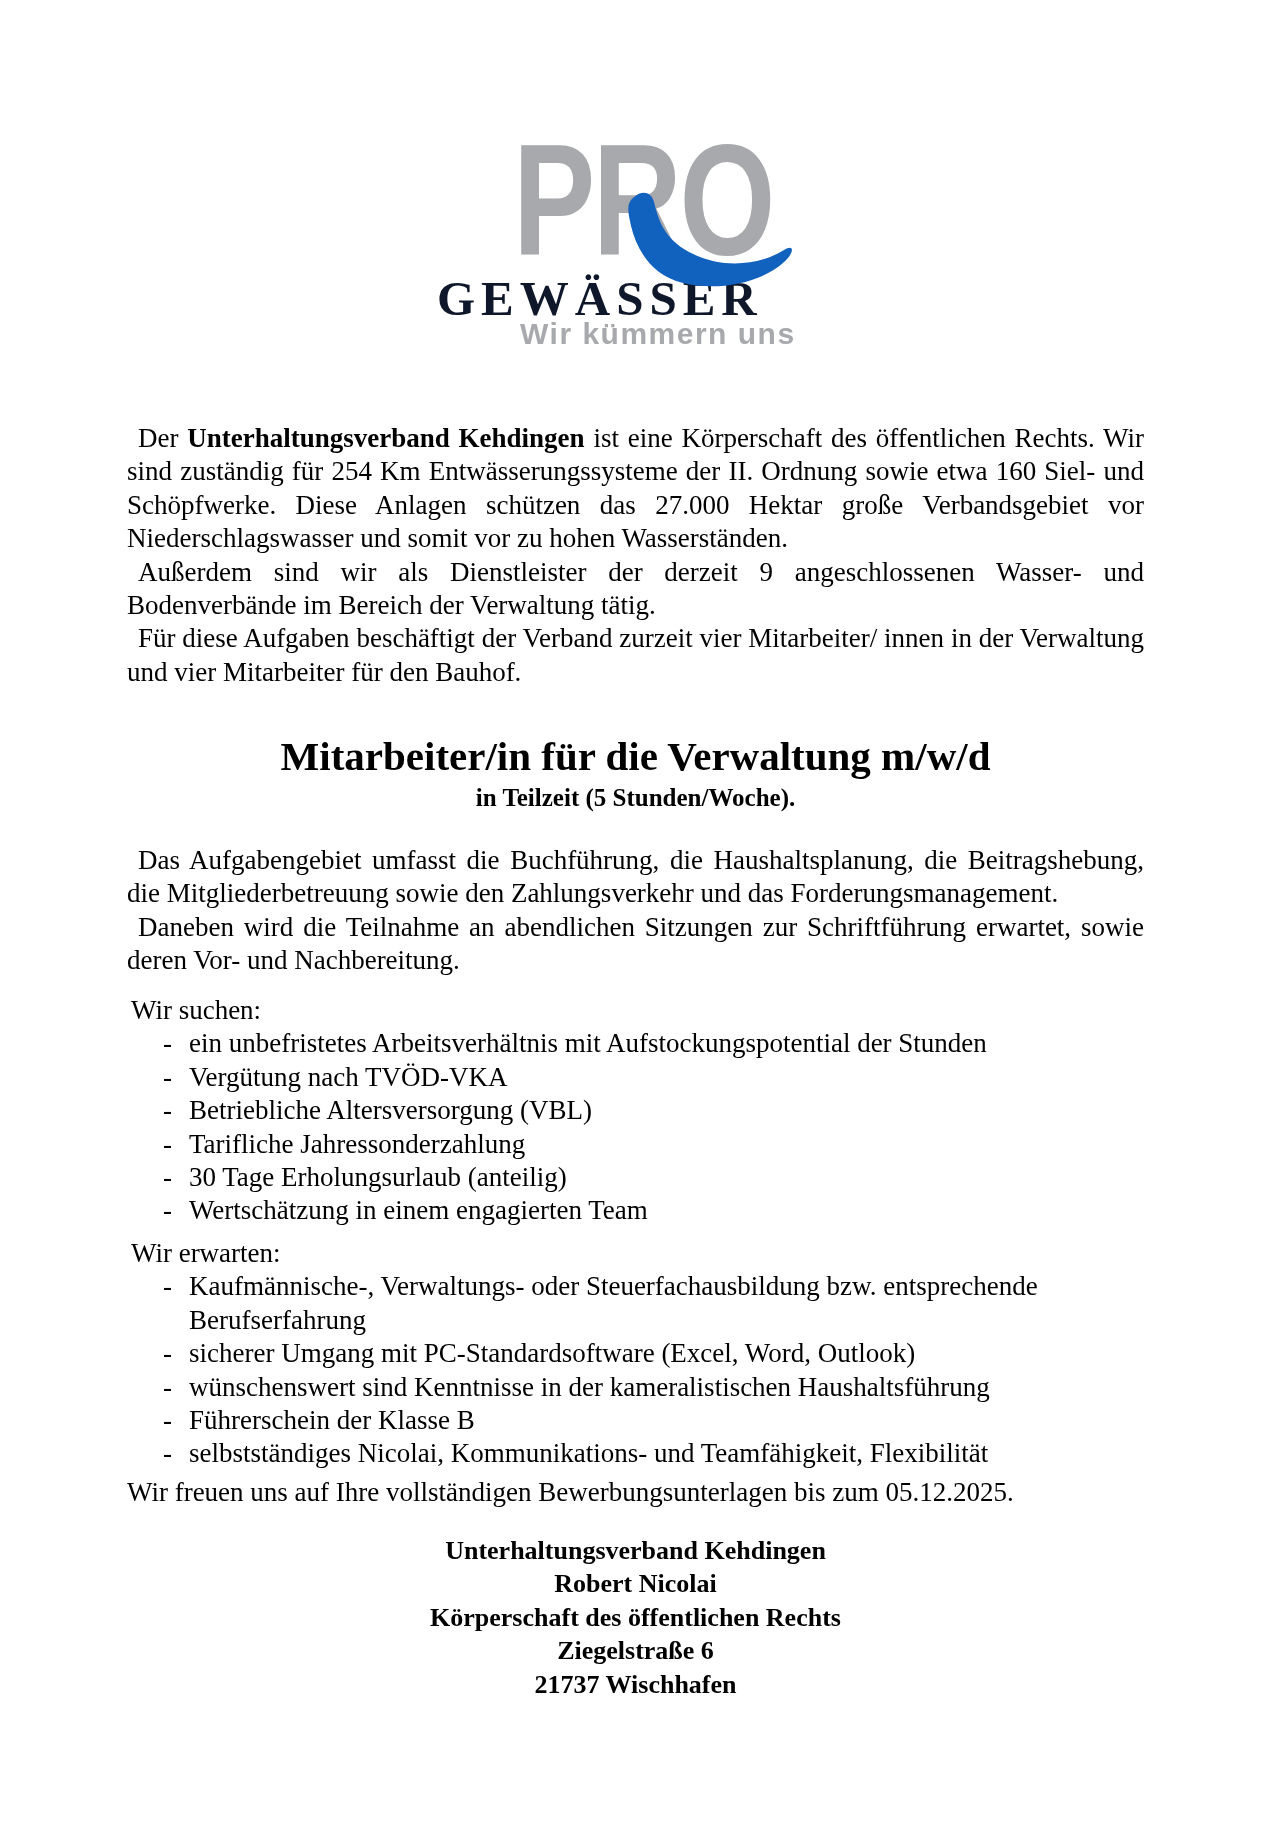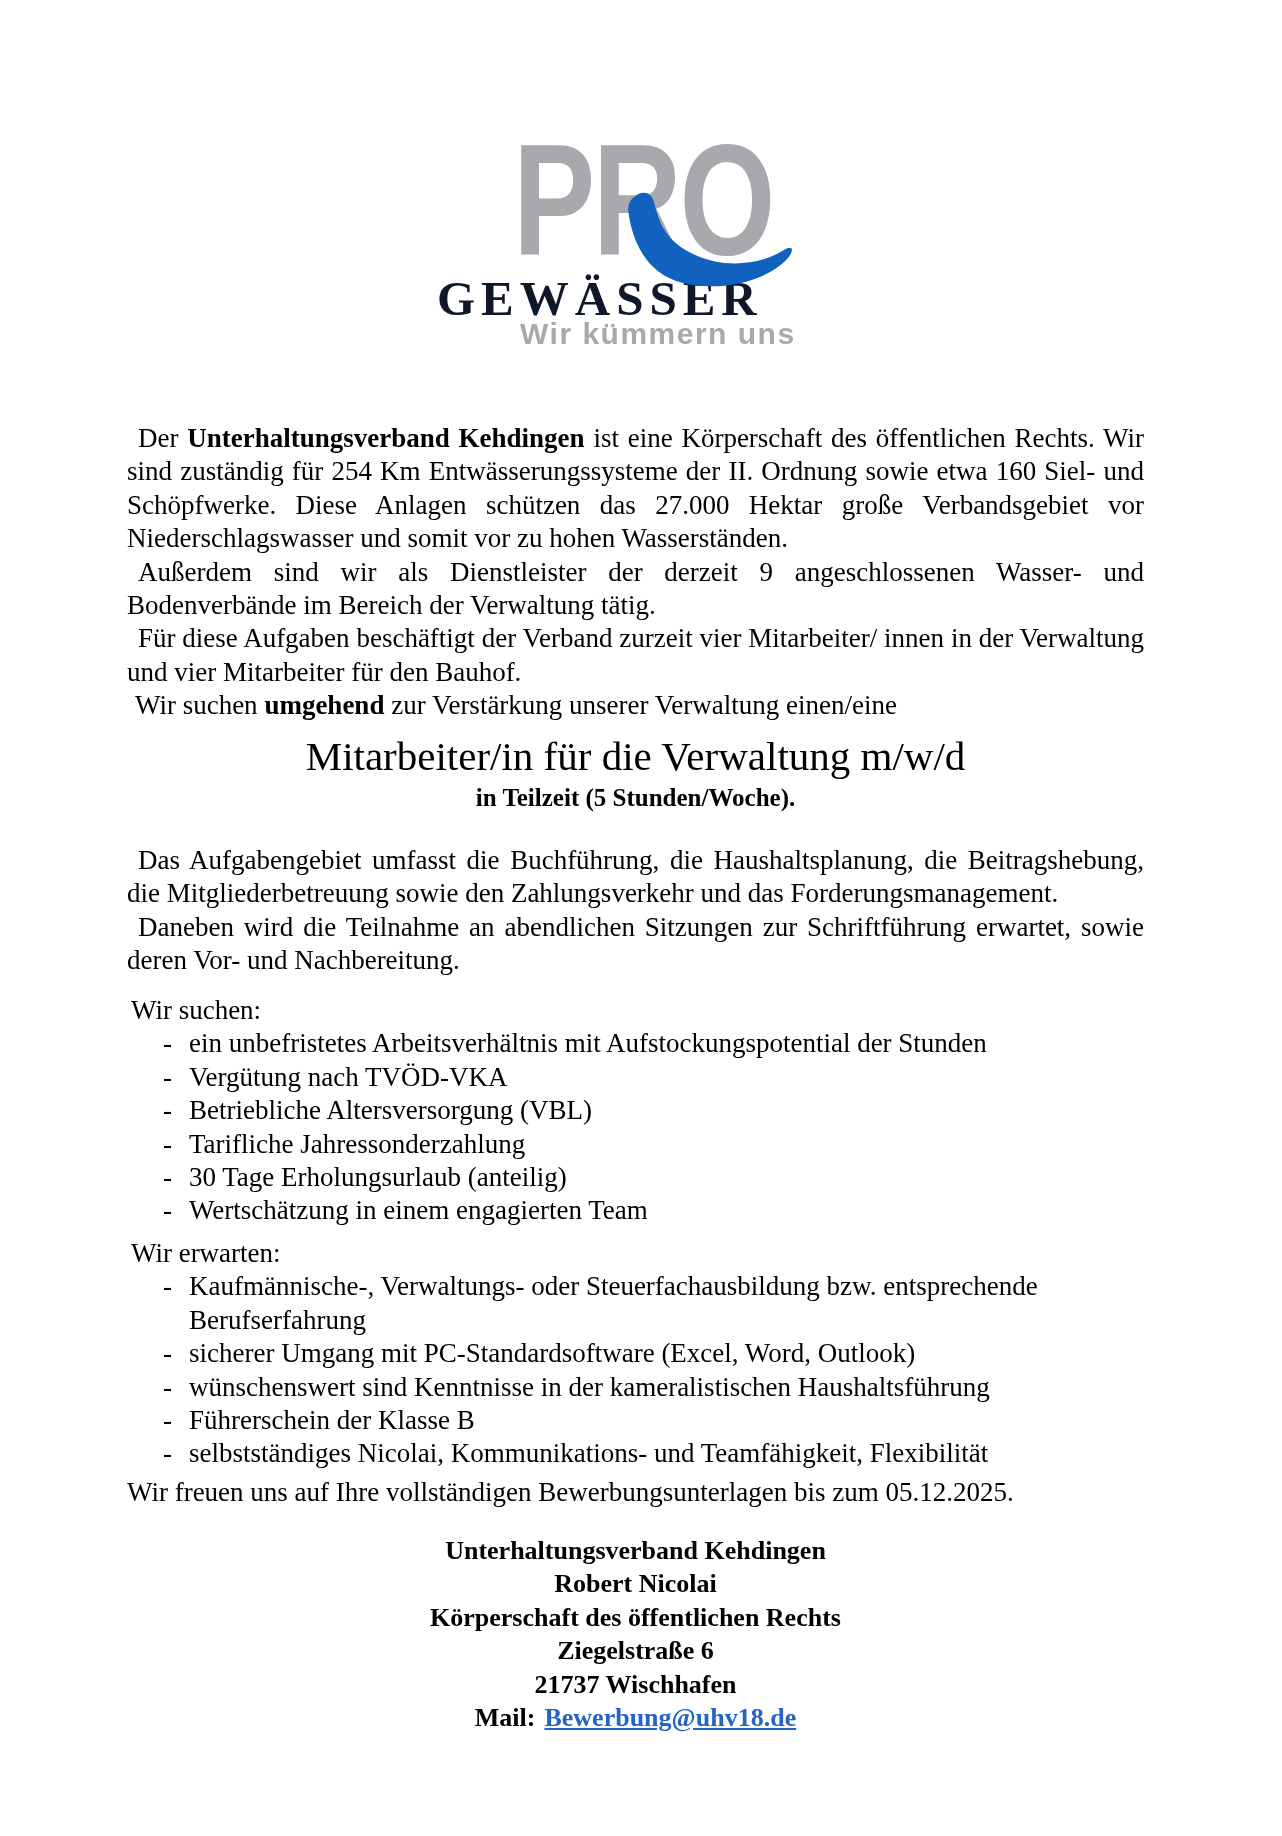--- a/index.html
+++ b/index.html
@@ -48,21 +48,21 @@
 
   
   .sect { position: absolute; left: 127px; width: 1017px; font-size: 27px; line-height: 33.4px; margin-top: 37px; }
   .para { margin: 0; text-align: justify; }
   .indent { text-indent: 11px; }
   .lead-in { text-align: left; text-indent: 8px; }
   strong { font-weight: bold; }
 
   .intro   { top: 385px; }
   .jobhead { top: 694px; text-align: center; }
-  .job-title { margin: 0; font-size: 41px; line-height: 50px; font-weight: normal; }
+  .job-title { margin: 0; font-size: 41px; line-height: 50px; font-weight: bold; }
   .job-subtitle { margin: 0; font-size: 25px; line-height: 34px; font-weight: bold; }
 
   .tasks   { top: 807px; }
 
   .offer   { top: 957px; }
   .expect  { top: 1200px; }
   .list-heading { margin: 0; text-align: left; text-indent: 4px; }
   .list { margin: 0; }
   .li { display: flex; padding-left: 36px; text-align: left; }
   .dash { flex: 0 0 26px; }
@@ -86,21 +86,20 @@
       <path d="M38 8 C46 0 56 1 59 12 C63 28 68 48 94 62 C126 79 163 76 189 60 C197 55 200 59 193 68 C172 92 124 102 88 93 C56 85 42 60 36 36 C33 22 31 14 38 8 Z" fill="#1161bf"></path>
     </svg>
     <div class="logo-gewaesser">GEWÄSSER</div>
     <div class="logo-tagline">Wir kümmern uns</div>
   </header>
 
   <section class="sect intro">
     <p class="para indent"><span>Der </span><strong>Unterhaltungsverband Kehdingen</strong><span> ist eine Körperschaft des öffentlichen Rechts. Wir sind zuständig für 254 Km Entwässerungssysteme der II. Ordnung sowie etwa 160 Siel- und Schöpfwerke. Diese Anlagen schützen das 27.000 Hektar große Verbandsgebiet vor Niederschlagswasser und somit vor zu hohen Wasserständen.</span></p>
     <p class="para indent">Außerdem sind wir als Dienstleister der derzeit 9 angeschlossenen Wasser- und Bodenverbände im Bereich der Verwaltung tätig.</p>
     <p class="para indent">Für diese Aufgaben beschäftigt der Verband zurzeit vier Mitarbeiter/ innen in der Verwaltung und vier Mitarbeiter für den Bauhof.</p>
-    <p class="para lead-in"><span>Wir suchen </span><strong>umgehend</strong><span> zur Verstärkung unserer Verwaltung einen/eine</span></p>
   </section>
 
   <section class="sect jobhead">
     <h1 class="job-title">Mitarbeiter/in für die Verwaltung m/w/d</h1>
     <h2 class="job-subtitle">in Teilzeit (5 Stunden/Woche).</h2>
   </section>
 
   <section class="sect tasks">
     <p class="para indent">Das Aufgabengebiet umfasst die Buchführung, die Haushaltsplanung, die Beitragshebung, die Mitgliederbetreuung sowie den Zahlungsverkehr und das Forderungsmanagement.</p>
     <p class="para indent">Daneben wird die Teilnahme an abendlichen Sitzungen zur Schriftführung erwartet, sowie deren Vor- und Nachbereitung.</p>
@@ -165,16 +164,15 @@
   <section class="sect closing">
     <p class="para" style="text-align:left;">Wir freuen uns auf Ihre vollständigen Bewerbungsunterlagen bis zum 05.12.2025.</p>
   </section>
 
   <footer class="sect contact">
     <div>Unterhaltungsverband Kehdingen</div>
     <div>Robert Nicolai</div>
     <div>Körperschaft des öffentlichen Rechts</div>
     <div>Ziegelstraße 6</div>
     <div>21737 Wischhafen</div>
-    <div class="mail-line"><span class="mail-label">Mail:</span><a href="#" class="mail-link">Bewerbung@uhv18.de</a></div>
   </footer>
 
 </div>
 
 </body></html>

